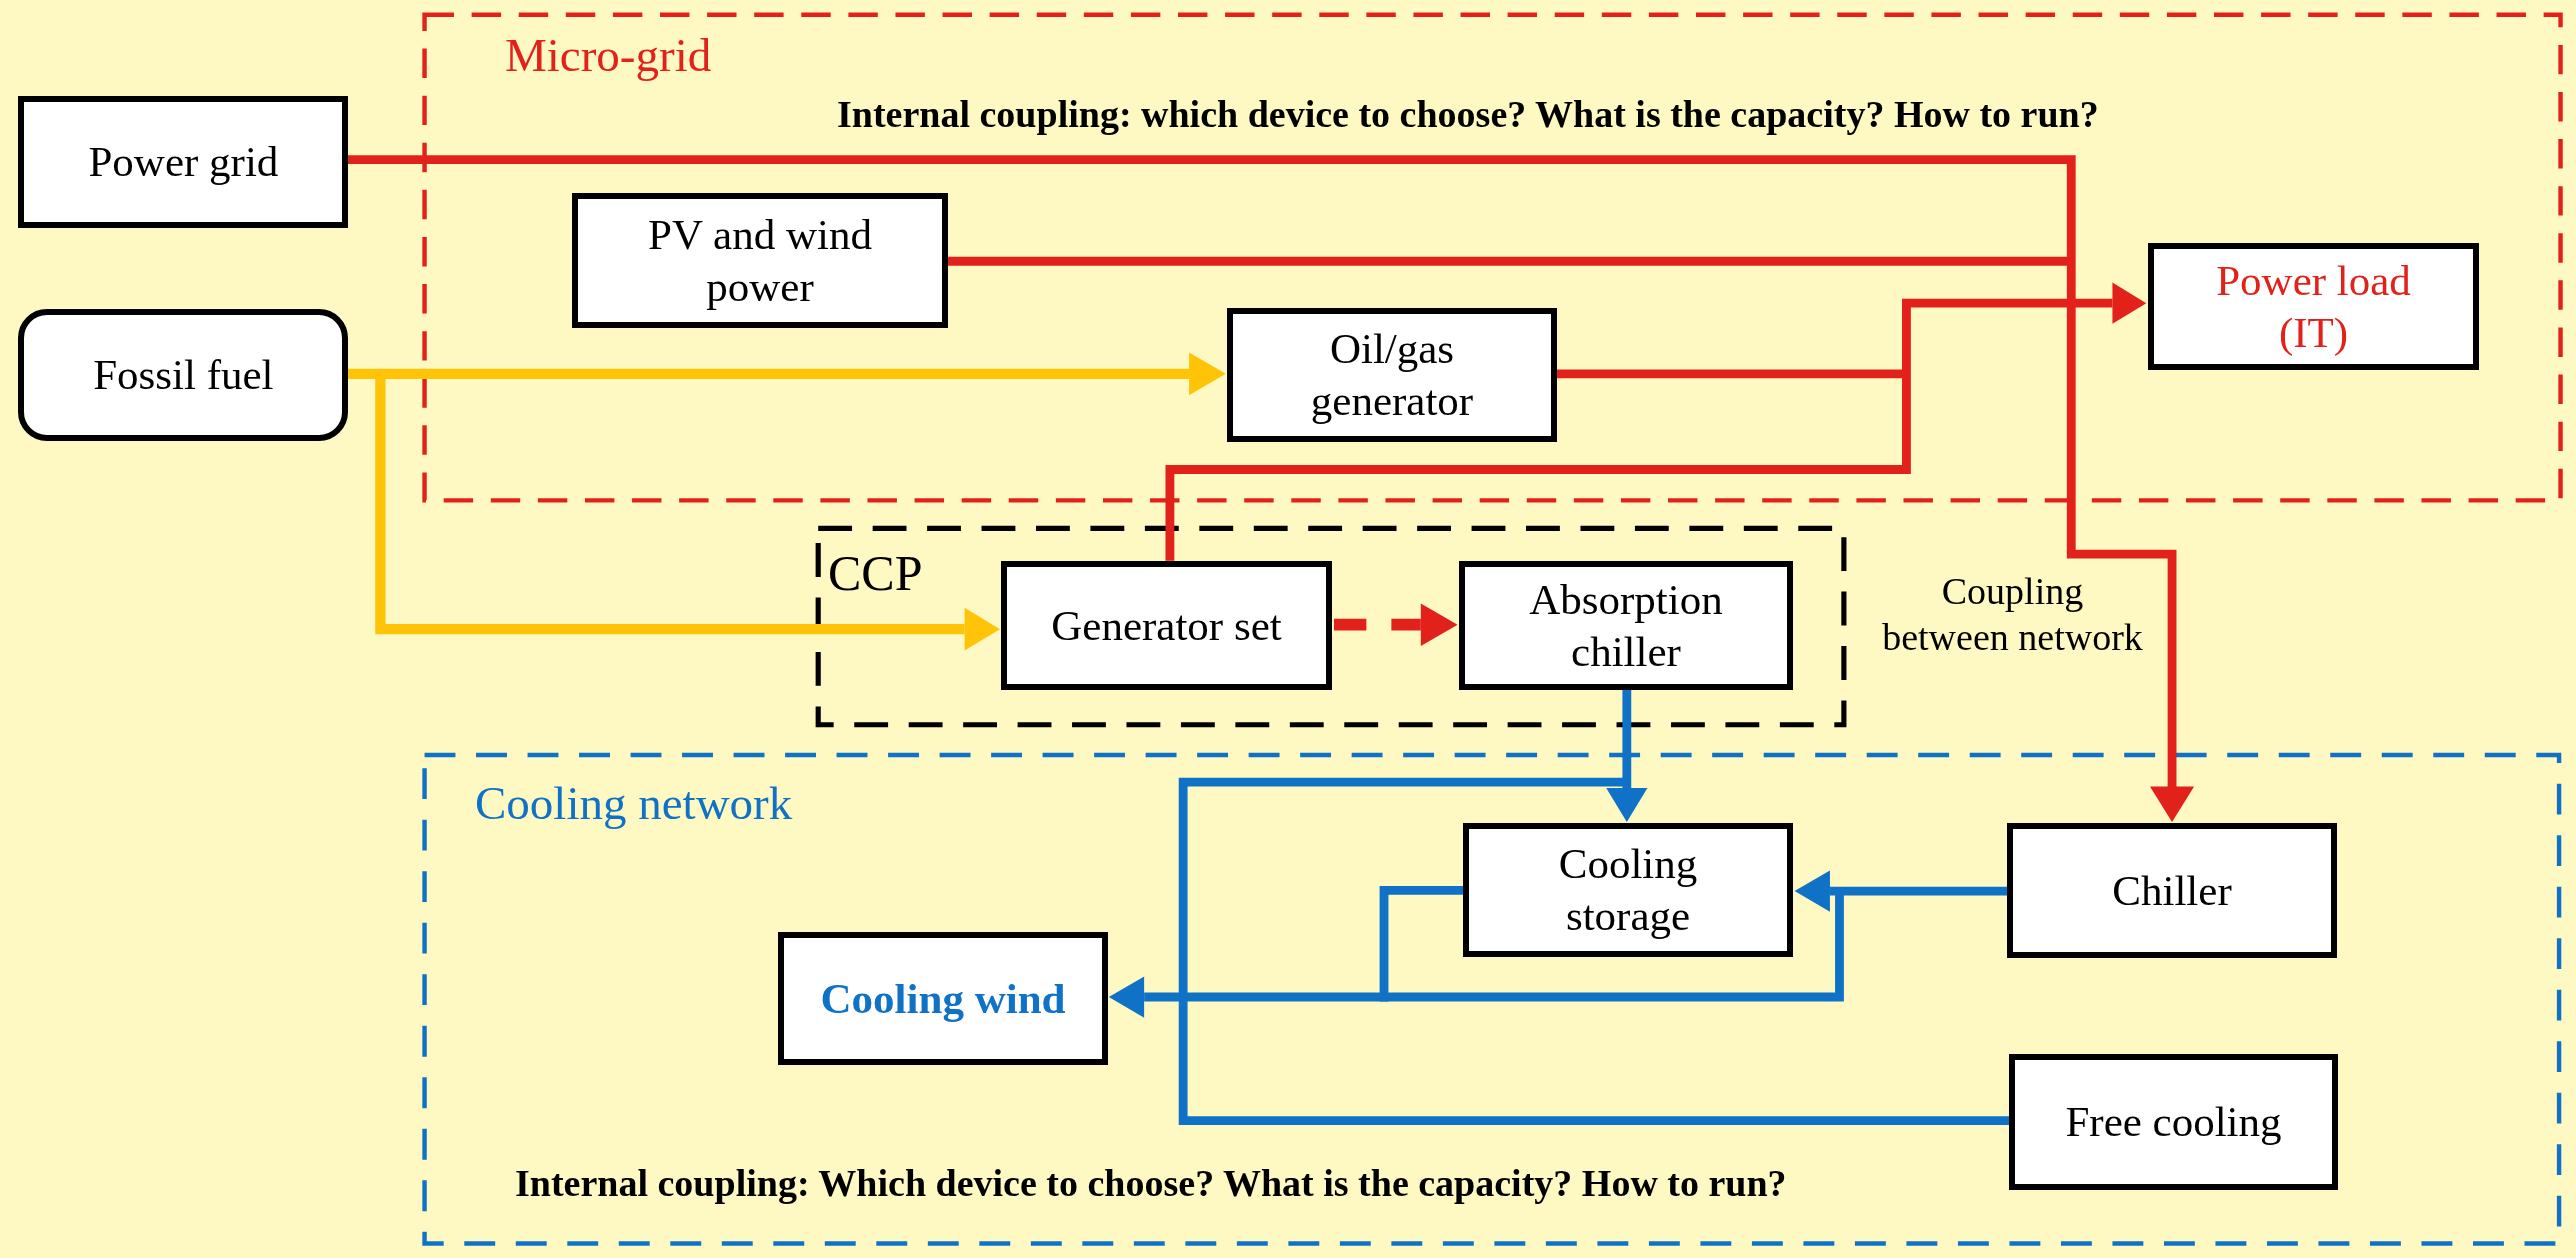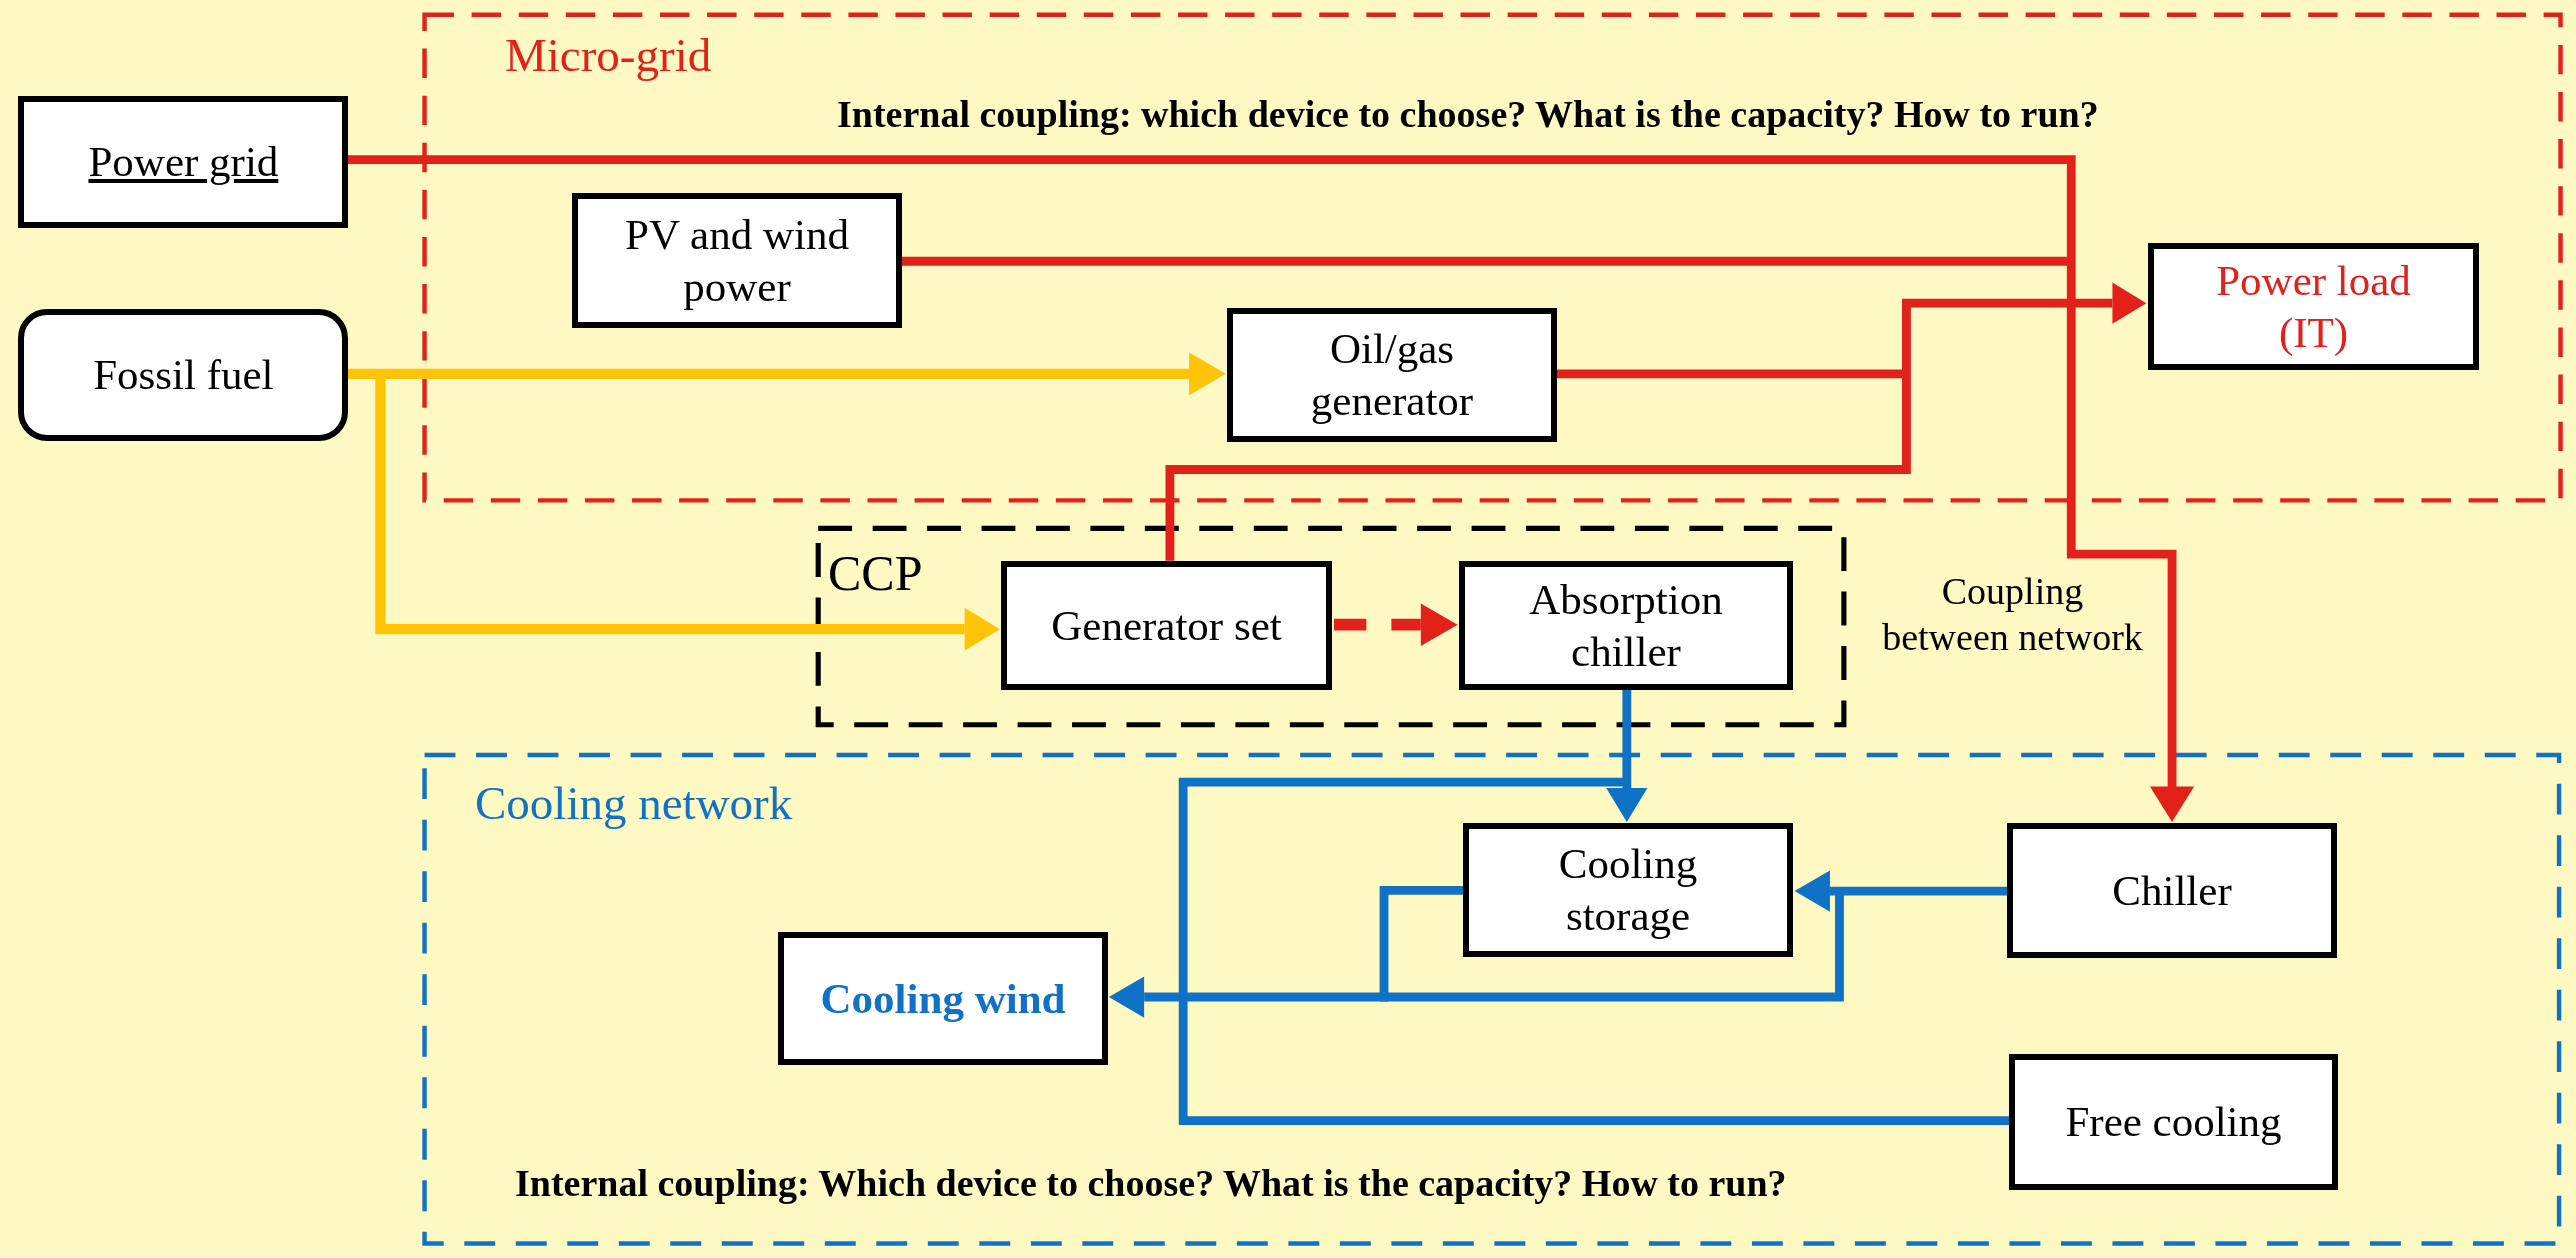--- a/index.html
+++ b/index.html
@@ -30,23 +30,23 @@
   .freelabel{position:absolute;z-index:2;white-space:pre-line;}
   .lbl-micro{left:505px;top:28px;font-size:47px;color:var(--red);}
   .lbl-ccp{left:828px;top:544px;font-size:50px;color:var(--ink);}
   .lbl-cool{left:475px;top:776px;font-size:47px;color:var(--blue);}
   .note{font-weight:bold;color:var(--ink);font-size:38px;white-space:nowrap;}
   .note-top{left:837px;top:92px;}
   .note-bottom{left:515px;top:1161px;}
   .coupling-note{left:1847px;top:568px;width:331px;text-align:center;
     font-size:38px;line-height:46px;color:var(--ink);}
 
-  .n-power-grid{left:18.4px;top:96px;width:330px;height:132px;text-decoration:underline;}
+  .n-power-grid{left:18.4px;top:96px;width:330px;height:132px;}
   .n-fossil-fuel{left:18.4px;top:309px;width:330px;height:132px;border-radius:29px;}
-  .n-pv-wind{left:572px;top:193px;width:330px;height:135px;}
+  .n-pv-wind{left:572px;top:193px;width:376px;height:135px;}
   .n-oil-gas{left:1227px;top:308px;width:330px;height:134px;}
   .n-power-load{left:2148px;top:243px;width:331px;height:127px;}
   .n-generator-set{left:1001px;top:561px;width:331px;height:129px;}
   .n-absorption{left:1459px;top:561px;width:334px;height:129px;}
   .n-cooling-storage{left:1463px;top:823px;width:330px;height:134px;}
   .n-chiller{left:2007px;top:823px;width:330px;height:135px;}
   .n-cooling-load{left:778px;top:932px;width:330px;height:133px;}
   .n-free-cooling{left:2009px;top:1054px;width:329px;height:136px;}
 </style>
 </head>

